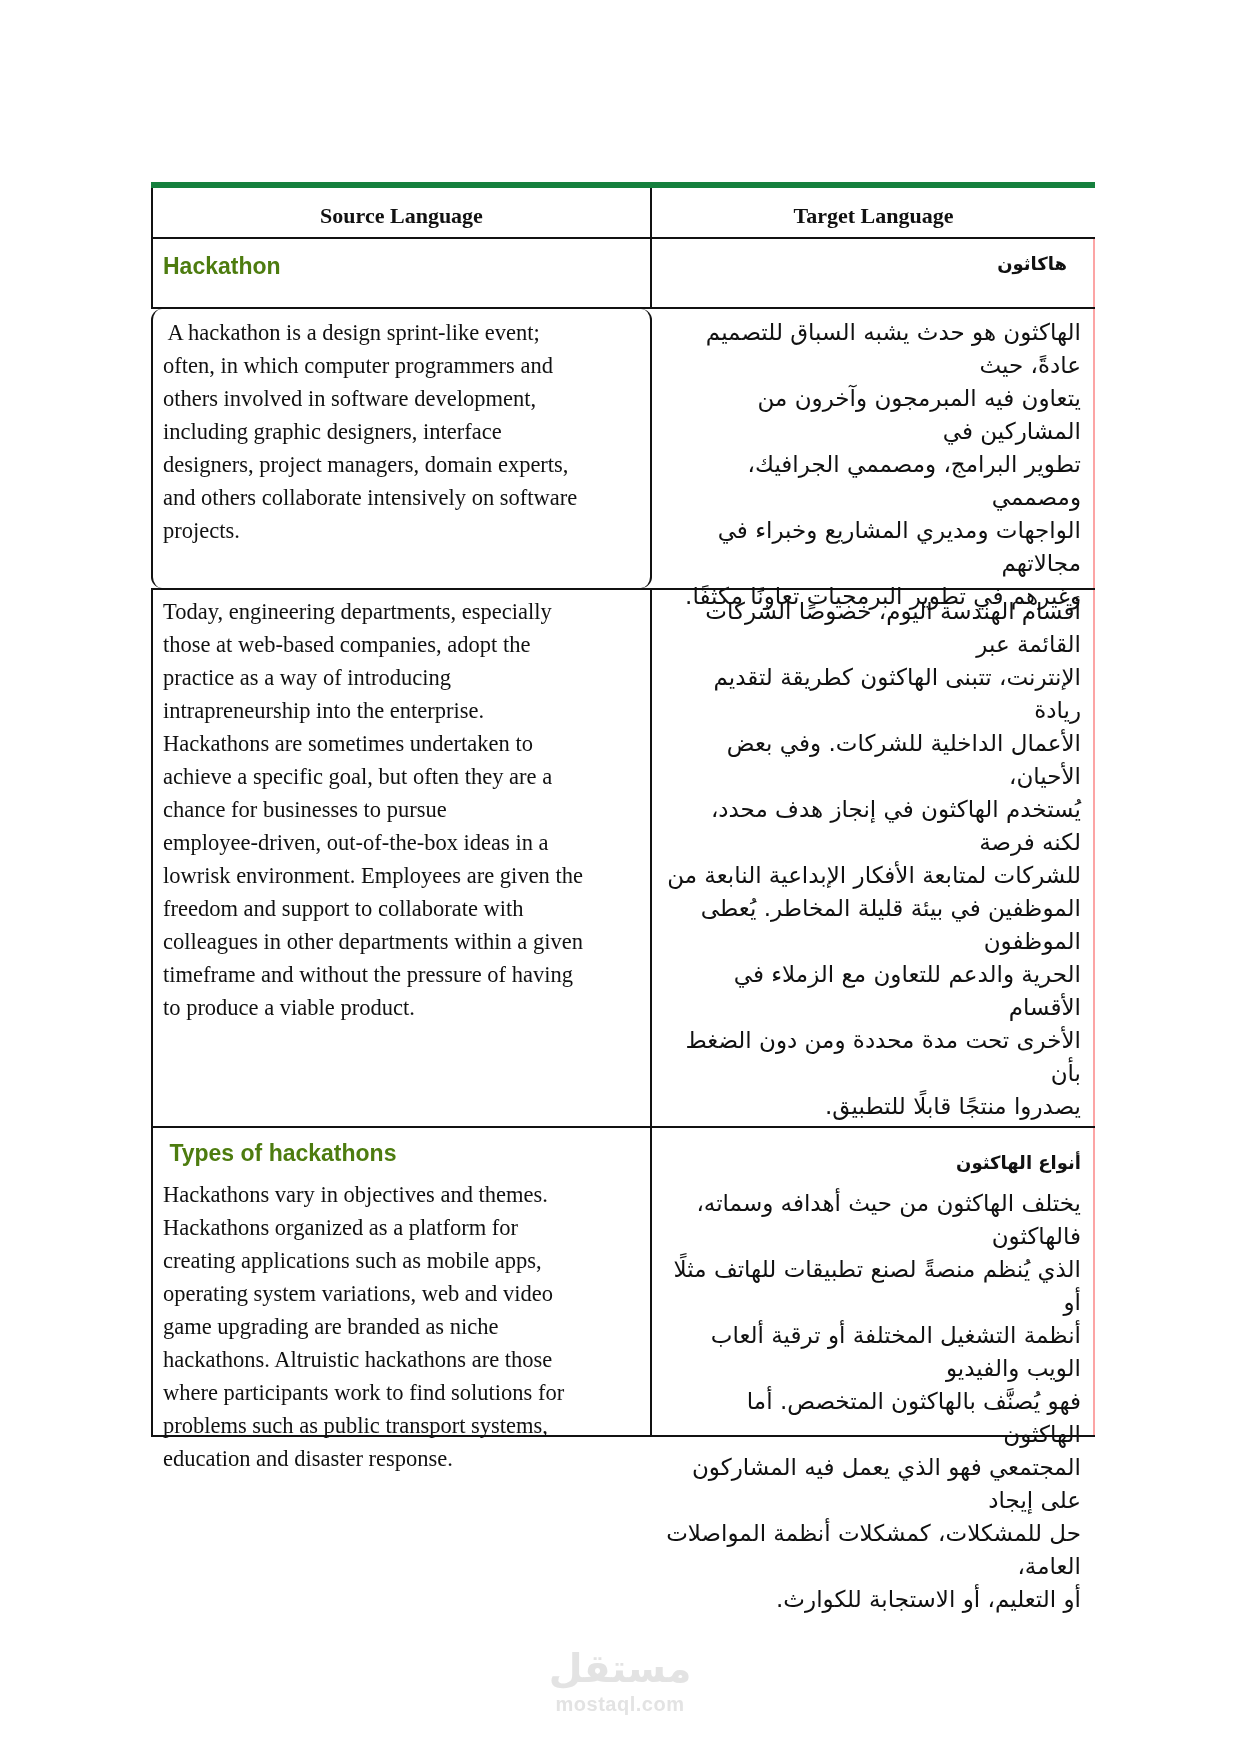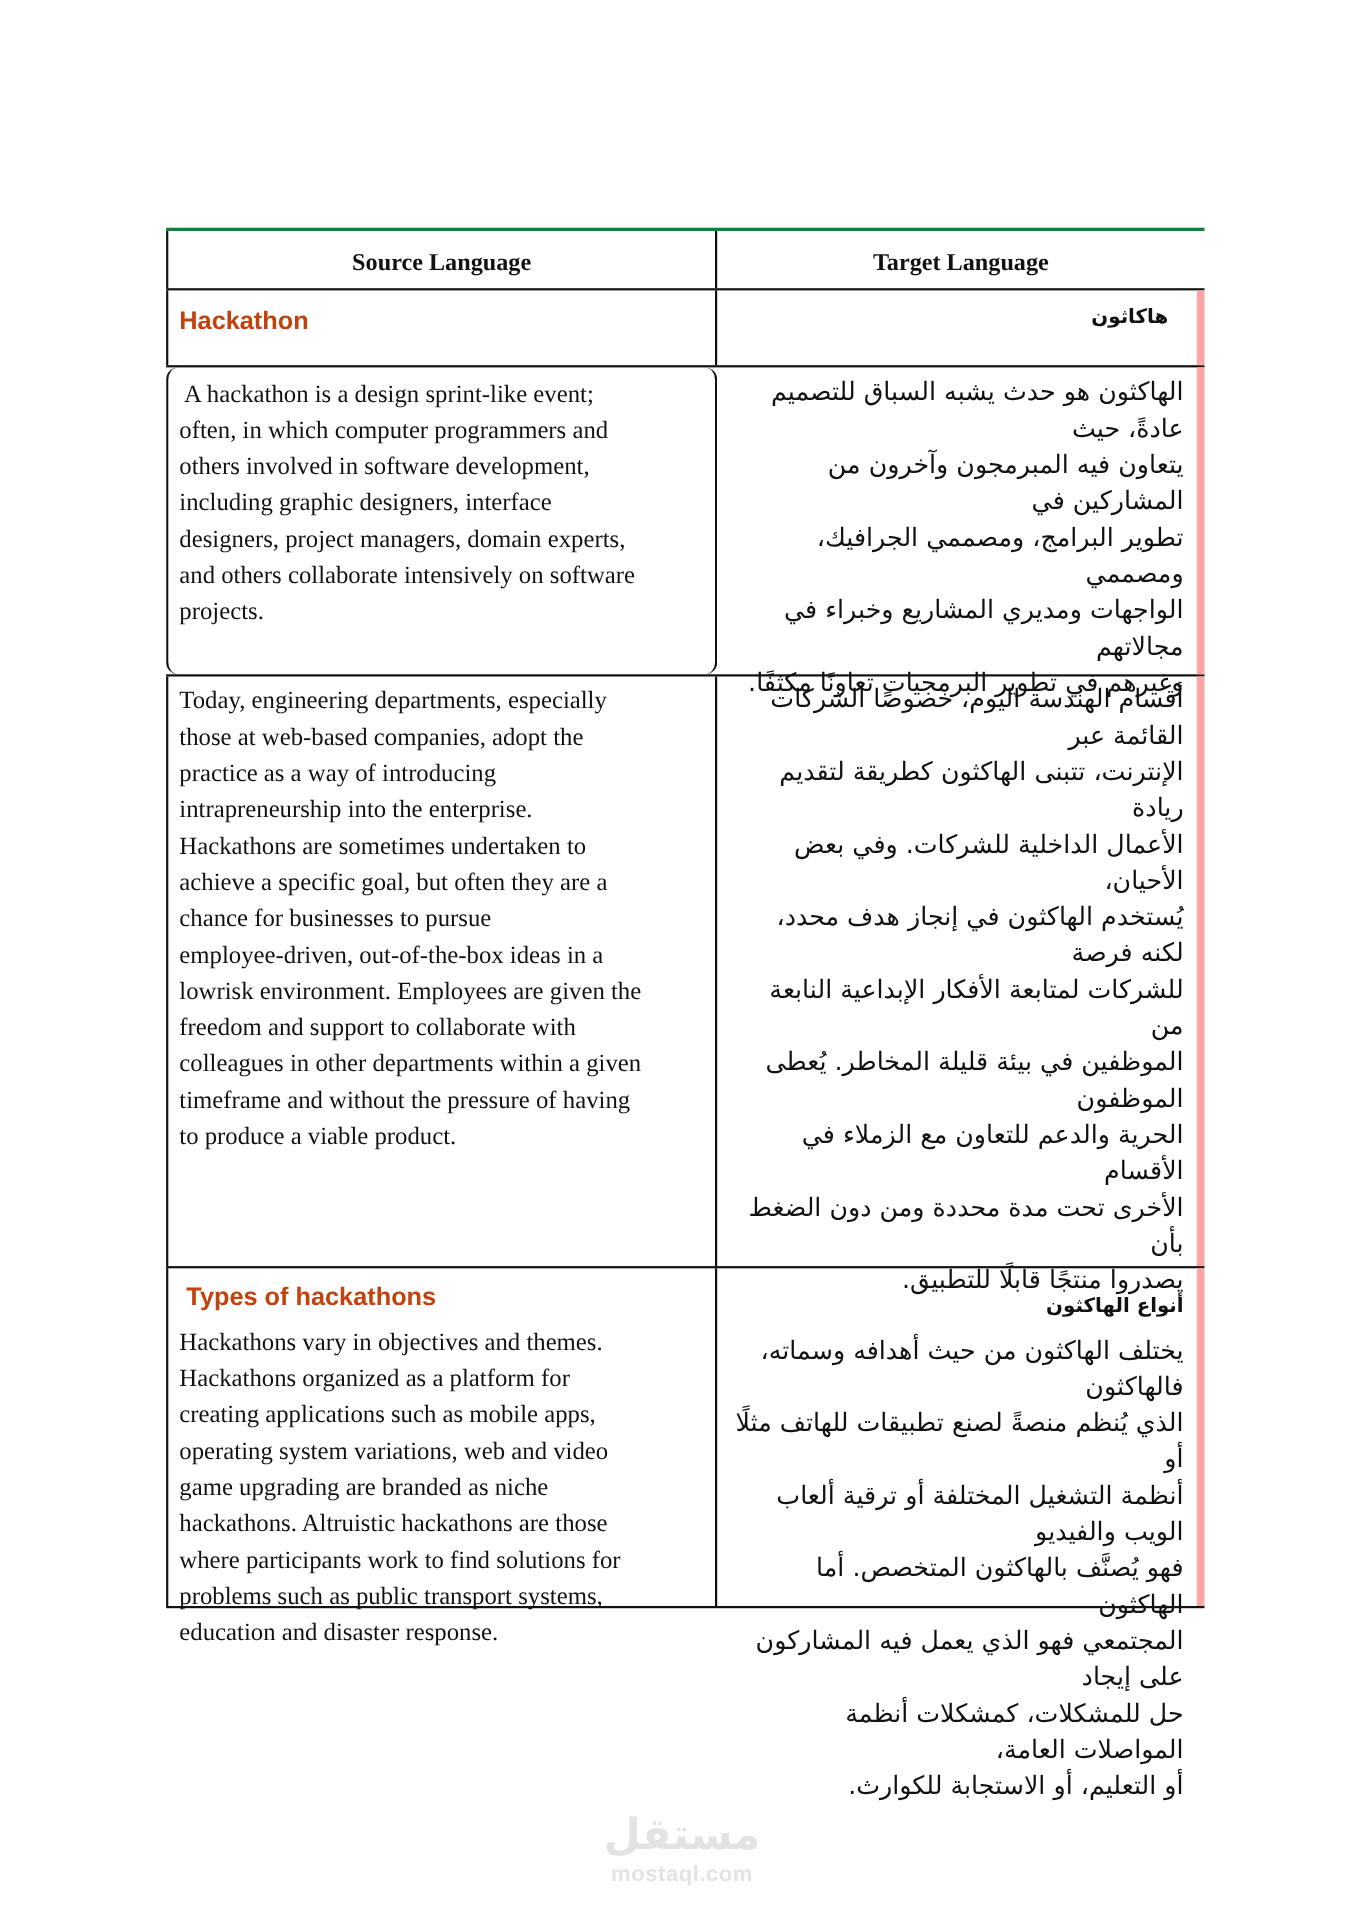--- a/index.html
+++ b/index.html
@@ -1,30 +1,30 @@
 <!DOCTYPE html>
 <html><head>
 <meta charset="utf-8">
 <style>
   html, body { margin: 0; padding: 0; background: #ffffff; }
   body { width: 1242px; height: 1755px; position: relative; overflow: hidden; }
   .page { position: absolute; left: 0; top: 0; width: 1242px; height: 1755px; background: #ffffff; }
 
   .tbl { position: absolute; left: 151px; top: 182px; width: 944px; }
   .row { position: relative; display: flex; border-bottom: 2px solid #111; box-sizing: border-box; }
-  .row.header { border-top: 3px solid #15803d; margin-top: 25px; }
+  .row.header { border-top: 6px solid #15803d; }
   .cell { box-sizing: border-box; position: relative; }
   .cell.left { width: 501px; border-left: 2px solid #111; border-right: 2px solid #111; }
-  .cell.right { width: 443px; border-right: 7px solid #fca5a5; }
+  .cell.right { width: 443px; border-right: 2px solid #fca5a5; }
   .row.header .cell.right { border-right: none; }
 
   .hdr-text { font-family: "Liberation Serif", serif; font-weight: bold; font-size: 22px; color: #111;
               text-align: center; line-height: 55px; }
 
-  .en-heading { font-family: "Liberation Sans", sans-serif; font-weight: bold; font-size: 23px; color: #c2410c; }
+  .en-heading { font-family: "Liberation Sans", sans-serif; font-weight: bold; font-size: 23px; color: #4d7c0f; }
   .ar-heading { font-family: "DejaVu Sans", "Liberation Sans", sans-serif; font-weight: bold; font-size: 18px; color: #111; direction: rtl; text-align: right; }
 
   .en-body { font-family: "Liberation Serif", serif; font-size: 22.5px; line-height: 33px; color: #111; }
   .ar-body { font-family: "DejaVu Sans", "Liberation Sans", sans-serif; font-size: 23px; line-height: 33px; color: #111;
              direction: rtl; text-align: right; }
 
   .r1 { height: 57px; }
   .r2 { height: 70px; }
   .r3 { height: 281px; }
   .r4 { height: 538px; }

